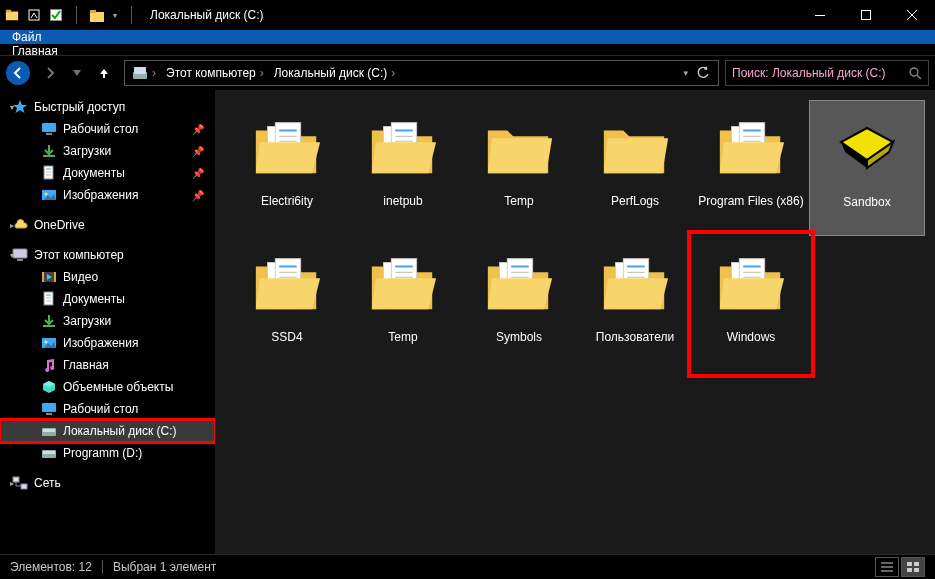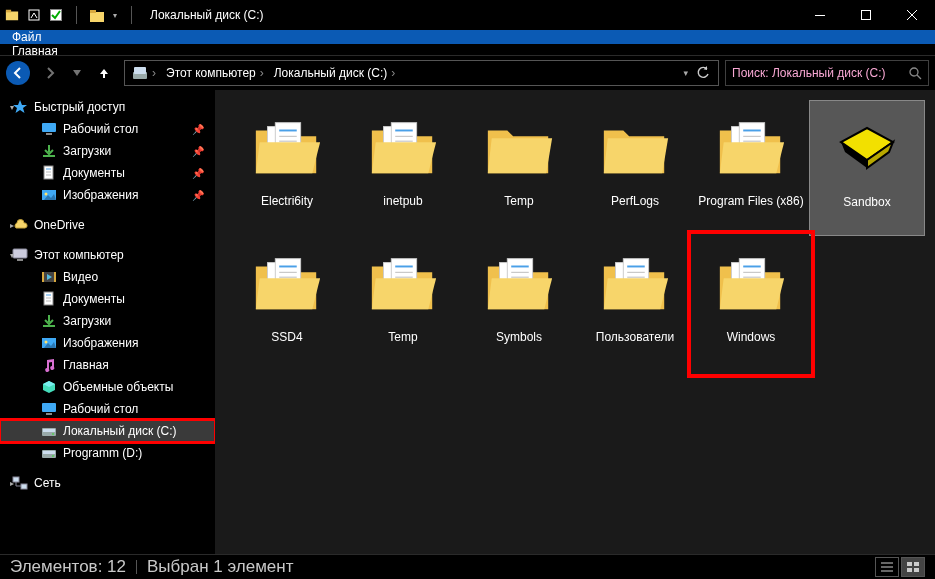--- a/index.html
+++ b/index.html
@@ -59,21 +59,21 @@
   .grid{display:flex;flex-wrap:wrap;align-content:flex-start;}
   .item{width:116px;height:130px;display:flex;flex-direction:column;align-items:center;justify-content:flex-start;text-align:center;padding-top:6px;}
   .item .thumb{width:92px;height:84px;display:flex;align-items:center;justify-content:center;margin-bottom:4px;}
   .item .label{font-size:12px;color:var(--text);line-height:14px;max-width:108px;}
   .item.selected{background:#575757;border:1px solid #888;width:114px;height:128px;}
   .item.hl{outline:4px solid #f00;outline-offset:2px;}
   
   .folder-svg{width:74px;height:64px;}
   .sandbox-svg{width:60px;height:50px;}
   
-  .statusbar{height:24px;background:#000;border-top:1px solid #2a2a2a;display:flex;align-items:center;padding:0 10px;color:var(--text-dim);font-size:17px;gap:10px;}
+  .statusbar{height:24px;background:#000;border-top:1px solid #2a2a2a;display:flex;align-items:center;padding:0 10px;color:var(--text-dim);font-size:12px;gap:10px;}
   .statusbar .sdiv{width:1px;height:14px;background:#555;}
   .statusbar .views{margin-left:auto;display:flex;gap:2px;}
   .statusbar .vbtn{width:22px;height:18px;border:1px solid #555;display:flex;align-items:center;justify-content:center;}
   .statusbar .vbtn.active{background:#444;}
   
   svg{display:block;}
 </style>
 </head>
 <body>
 

